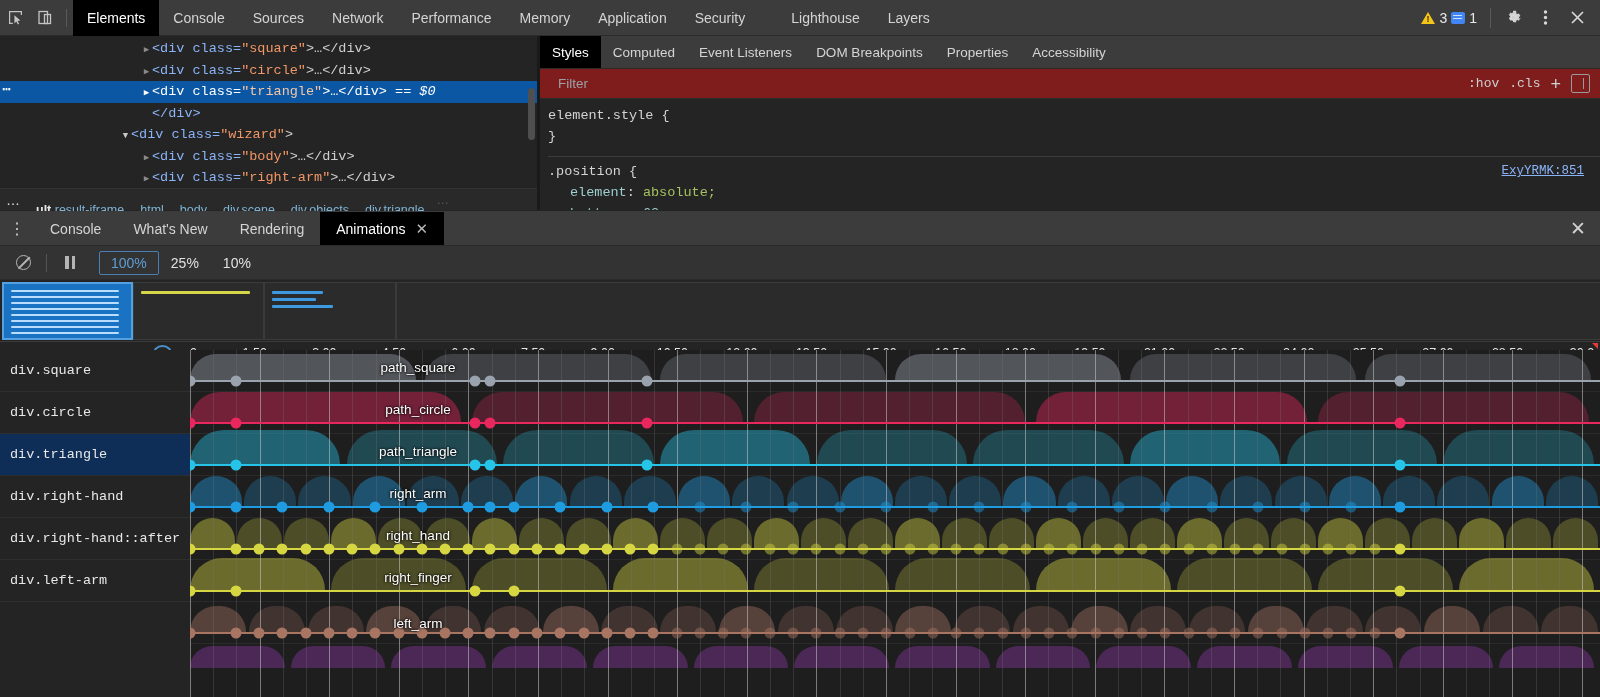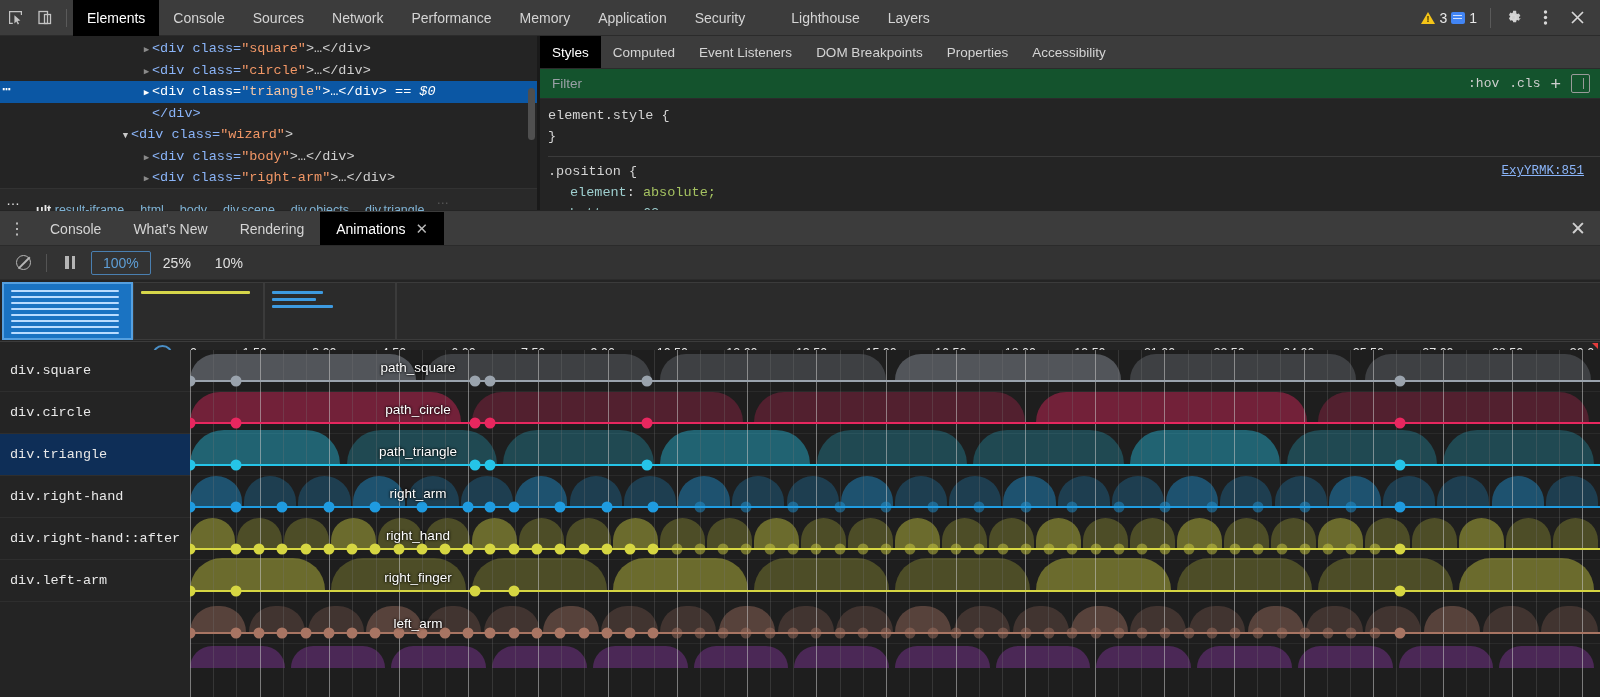--- a/index.html
+++ b/index.html
@@ -108,22 +108,22 @@
   .styles-tabs {
     display:flex; align-items:stretch; height:33px; background:#3c3c3c;
     border-bottom:1px solid #2b2b2b;
   }
   .st-tab {
     display:flex; align-items:center; padding:0 12px; color:#d4d4d4;
     font-size:13.5px; cursor:pointer; white-space:nowrap;
   }
   .st-tab.active { background:#000000; color:#ffffff; }
   .filter-bar {
-    height:30px; display:flex; align-items:center; background:#14532d;
-    border-bottom:1px solid #2b2b2b; padding-left:10px;
+    height:30px; display:flex; align-items:center; background:#7f1d1d;
+    border-bottom:1px solid #2b2b2b; padding-left:16px;
   }
   .filter-input {
     background:transparent; border:none; outline:none; color:#9aa0a6;
     font-size:13.5px; width:700px; font-family:"Liberation Sans", sans-serif;
   }
   .filter-input::placeholder { color:#9aa0a6; }
   .filter-actions { margin-left:auto; display:flex; align-items:center; gap:10px; padding-right:10px; }
   .fa-text { color:#cfcfcf; font-family:"Liberation Mono", monospace; font-size:13px; cursor:pointer; }
   .fa-plus { color:#cfcfcf; font-size:18px; cursor:pointer; line-height:1; }
   .fa-panel {
@@ -185,21 +185,21 @@
     content:""; position:absolute; left:-1px; top:5.5px; width:16px; height:1.6px;
     background:#b5b5b5; transform:rotate(-45deg);
   }
   .at-div { width:1px; height:18px; background:#545454; margin:0 8px; }
   .pause-btn { width:30px; height:26px; display:flex; align-items:center; justify-content:center; cursor:pointer; }
   .pause-ic { width:10px; height:13px; position:relative; }
   .pause-ic::before, .pause-ic::after {
     content:""; position:absolute; top:0; width:3.5px; height:13px; background:#b5b5b5;
   }
   .pause-ic::before { left:0; } .pause-ic::after { right:0; }
-  .speed-group { display:flex; align-items:center; margin-left:6px; }
+  .speed-group { display:flex; align-items:center; margin-left:14px; }
   .speed-btn {
     padding:3px 11px; color:#e0e0e0; font-size:14px; cursor:pointer; display:flex; align-items:center;
     border:1px solid transparent; border-radius:2px;
   }
   .speed-btn.active { color:#5e9ed6; border-color:#4a7fb0; }
 
   
   .previews {
     height:62px; background:#242424; display:flex; align-items:stretch;
     border-bottom:1px solid #3b3b3b; padding:2px 0 0 2px;

